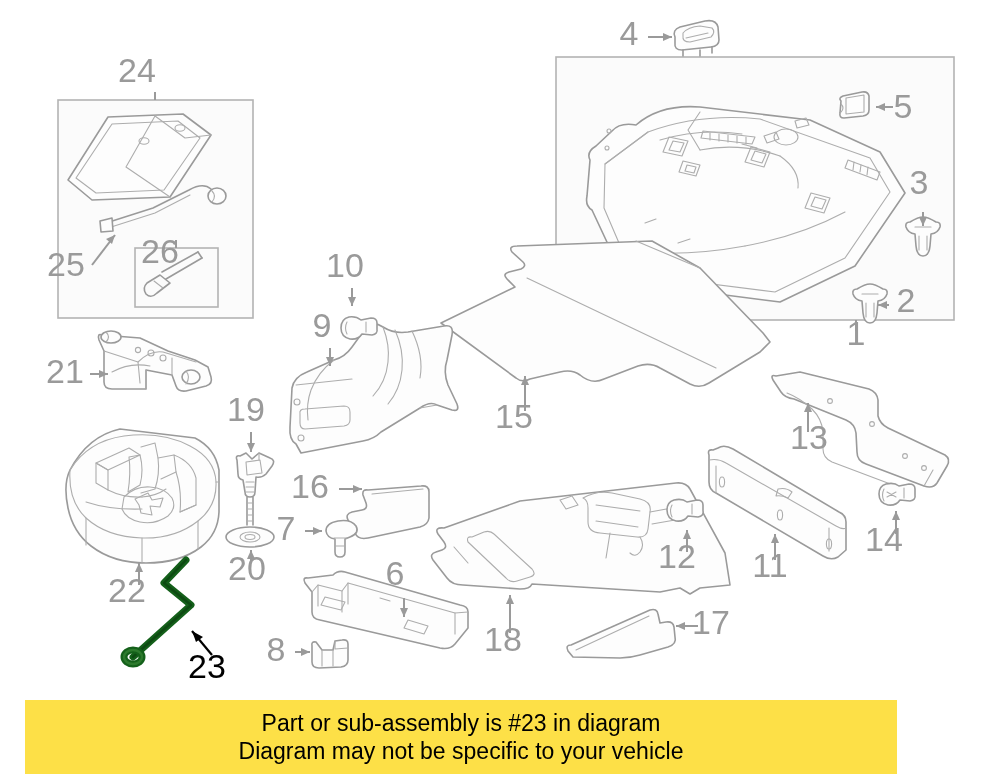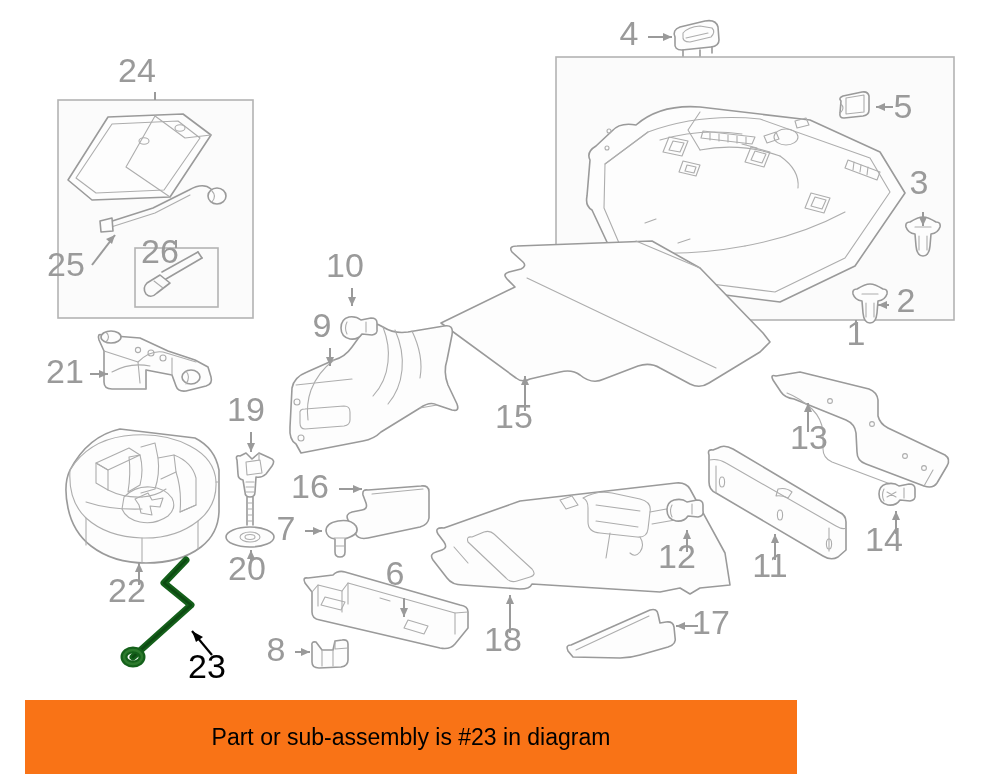--- a/index.html
+++ b/index.html
@@ -10,22 +10,22 @@
   .cal-num{font-family:"Liberation Sans",sans-serif;font-size:34px;fill:#9a9a9a;}
   .cal-num-hl{font-family:"Liberation Sans",sans-serif;font-size:34px;fill:#000000;}
   .ln{fill:none;stroke:#9a9a9a;stroke-width:1.6;stroke-linejoin:round;stroke-linecap:round;}
   .ln-t{fill:none;stroke:#adadad;stroke-width:1.1;stroke-linejoin:round;stroke-linecap:round;}
   .ln-f{fill:#fdfdfd;stroke:#9a9a9a;stroke-width:1.6;stroke-linejoin:round;stroke-linecap:round;}
   .box{fill:#fbfbfb;stroke:#b3b3b3;stroke-width:1.6;}
   .lead{fill:none;stroke:#9a9a9a;stroke-width:2;stroke-linecap:butt;}
   .lead-b{fill:none;stroke:#000000;stroke-width:2.2;stroke-linecap:butt;}
   .hl{fill:none;stroke:#14601a;stroke-width:7;stroke-linejoin:round;stroke-linecap:round;}
   .hl-in{fill:none;stroke:#0d4a12;stroke-width:2.4;stroke-linejoin:round;stroke-linecap:round;}
-  #footer{position:absolute;left:25px;top:700px;width:772px;height:74px;
-          background:#f97316;display:flex;flex-direction:column;
+  #footer{position:absolute;left:25px;top:700px;width:872px;height:74px;
+          background:#fde047;display:flex;flex-direction:column;
           align-items:center;justify-content:center;}
   #footer div{color:#000;font-size:23px;line-height:28px;font-family:"Liberation Sans",sans-serif;
               white-space:nowrap;}
 </style>
 </head>
 <body>
 
 <div id="page">
 
   <svg id="diagram" viewBox="0 0 1000 690">
@@ -421,15 +421,16 @@
         <text x="207" y="678" text-anchor="middle" class="cal-num-hl">23</text>
         <text x="137" y="82" text-anchor="middle" class="cal-num">24</text>
         <text x="66" y="276" text-anchor="middle" class="cal-num">25</text>
         <text x="160" y="263" text-anchor="middle" class="cal-num">26</text>
       </g>
 
   </svg>
 
   <div id="footer">
     <div>Part or sub-assembly is #23 in diagram</div>
+    <div>Diagram may not be specific to your vehicle</div>
   </div>
 
 </div>
 
 </body></html>

